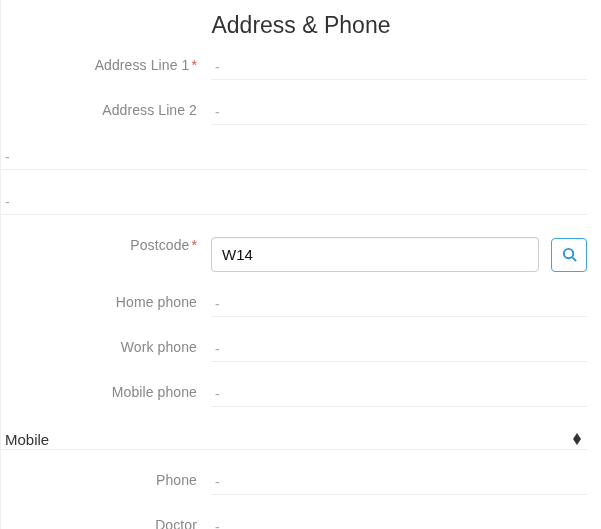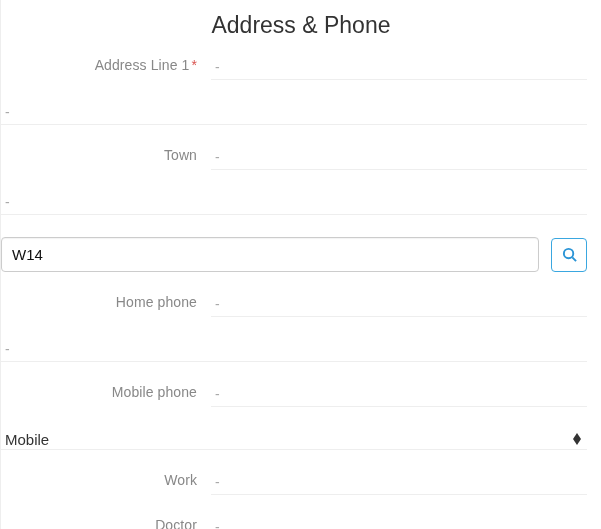--- a/index.html
+++ b/index.html
@@ -113,58 +113,62 @@
 <div class="form-row">
   <div class="form-label">
     <span>Address Line 1</span><span class="required">*</span>
   </div>
   <div class="form-field">
     <div class="field-line">-</div>
   </div>
 </div>
 
 <div class="form-row">
-  <div class="form-field">
-    <div class="field-line">-</div>
-  </div>
-</div>
-
-<div class="form-row">
-  <div class="form-label">Town</div>
+  <div class="form-label">Address Line 2</div>
+  <div class="form-field">
+    <div class="field-line">-</div>
+  </div>
+</div>
+
+<div class="form-row">
   <div class="form-field">
     <div class="field-line">-</div>
   </div>
 </div>
 
 <div class="form-row">
   <div class="form-field">
     <div class="field-line">-</div>
   </div>
 </div>
 
 <div class="form-row postcode-row">
+  <div class="form-label">
+    <span>Postcode</span><span class="required">*</span>
+  </div>
   <div class="form-field">
     <input class="field-input" type="text" value="W14" style="">
     <button class="search-btn">
       <svg viewBox="0 0 16 16" fill="none" stroke="currentColor" stroke-width="2">
         <circle cx="7" cy="7" r="5"></circle>
         <line x1="11" y1="11" x2="15" y2="15"></line>
       </svg>
     </button>
   </div>
 </div>
 
 <div class="form-row">
   <div class="form-label">Home phone</div>
   <div class="form-field">
     <div class="field-line">-</div>
   </div>
 </div>
 
 <div class="form-row">
+  <div class="form-label">Work phone</div>
   <div class="form-field">
     <div class="field-line">-</div>
   </div>
 </div>
 
 <div class="form-row">
   <div class="form-label">Mobile phone</div>
   <div class="form-field">
     <div class="field-line">-</div>
   </div>
@@ -178,21 +182,21 @@
           <polygon points="4,0 8,6 0,6" fill="#333"></polygon>
         </svg>
       <svg viewBox="0 0 8 6">
           <polygon points="0,0 8,0 4,6" fill="#333"></polygon>
         </svg>
     </span>
   </div>
 </div>
 
 <div class="form-row">
-  <div class="form-label">Work</div>
+  <div class="form-label">Phone</div>
   <div class="form-field">
     <div class="field-line">-</div>
   </div>
 </div>
 
 <div class="form-row">
   <div class="form-label">Doctor</div>
   <div class="form-field">
     <div class="field-line">-</div>
   </div>

